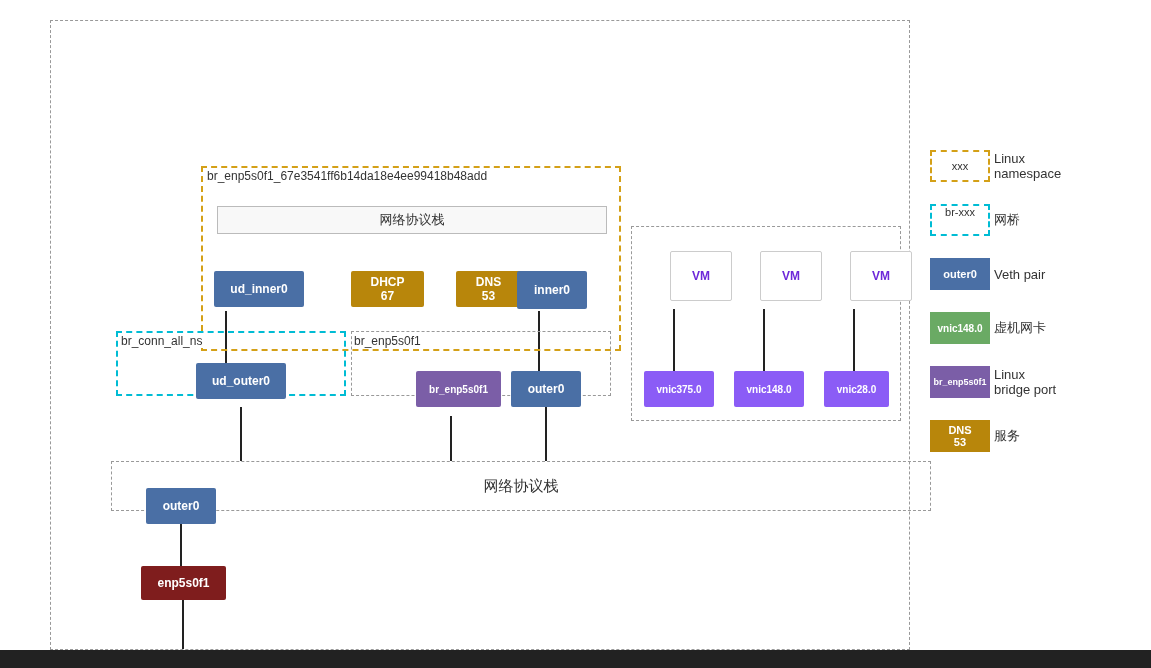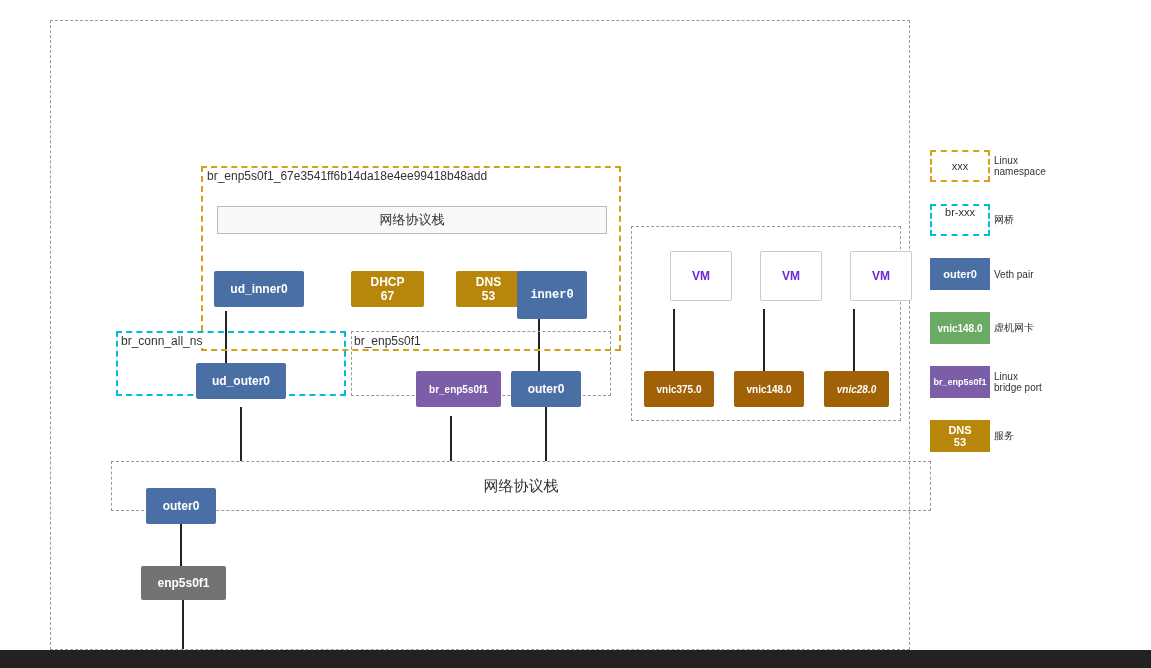--- a/index.html
+++ b/index.html
@@ -33,21 +33,21 @@
     }
 
     .legend-item {
       display: flex;
       align-items: center;
       margin-bottom: 22px;
       gap: 4px;
     }
 
     .legend-label {
-      font-size: 10px;
+      font-size: 13px;
       color: #333;
     }
 
     .ns-inner-yellow {
       position: absolute;
       left: 150px;
       top: 145px;
       width: 420px;
       height: 185px;
       border: 2px dashed #d4a017;
@@ -159,23 +159,23 @@
       border-radius: 2px;
     }
 
     
     .box-blue { background: #4a6fa5; }
     
     .box-amber { background: #b8860b; }
     
     .box-purple { background: #7b5ea7; }
     
-    .box-green { background: #a16207; text-align: right; }
-    
-    .box-dark { background: #737373; color: #fff; }
+    .box-green { background: #8b5cf6; text-align: right; }
+    
+    .box-dark { background: #7f1d1d; color: #fff; }
     
     .box-vm {
       background: #fff;
       border: 1.5px solid #ccc;
       color: #6d28d9;
       margin-left: 26px;
     }
 
     
     .bottom-bar {
@@ -295,21 +295,21 @@
   <div class="net-box box-amber" style="left:300px;top:250px;width:73px;height:36px;">
     <span style="white-space:pre-line">DHCP
 67</span>
   </div>
 
   <div class="net-box box-amber" style="left:405px;top:250px;width:65px;height:36px;">
     <span style="white-space:pre-line">DNS
 53</span>
   </div>
 
-  <div class="net-box box-blue" style="left:466px;top:250px;width:70px;height:48px;font-family:Liberation Mono, monospace;">
+  <div class="net-box box-blue" style="left:466px;top:250px;width:70px;height:38px;">
     <span>inner0</span>
   </div>
 
   <div class="br-conn-ns"></div>
   <div class="br-conn-ns-label">br_conn_all_ns</div>
 
   <div class="net-box box-blue" style="left:145px;top:342px;width:90px;height:36px;">
     <span>ud_outer0</span>
   </div>
 
@@ -339,21 +339,21 @@
   </div>
 
   <div class="net-box box-green" style="left:593px;top:350px;width:70px;height:36px;font-size:10px;">
     <span>vnic375.0</span>
   </div>
 
   <div class="net-box box-green" style="left:683px;top:350px;width:70px;height:36px;font-size:10px;">
     <span>vnic148.0</span>
   </div>
 
-  <div class="net-box box-green" style="left:773px;top:350px;width:65px;height:36px;font-size:10px;font-style:italic;">
+  <div class="net-box box-green" style="left:773px;top:350px;width:65px;height:36px;font-size:10px;">
     <span>vnic28.0</span>
   </div>
 
   <div class="protocol-stack-bottom">网络协议栈</div>
 
   <div class="net-box box-blue" style="left:95px;top:467px;width:70px;height:36px;">
     <span>outer0</span>
   </div>
 
   <div class="net-box box-dark" style="left:90px;top:545px;width:85px;height:34px;">

